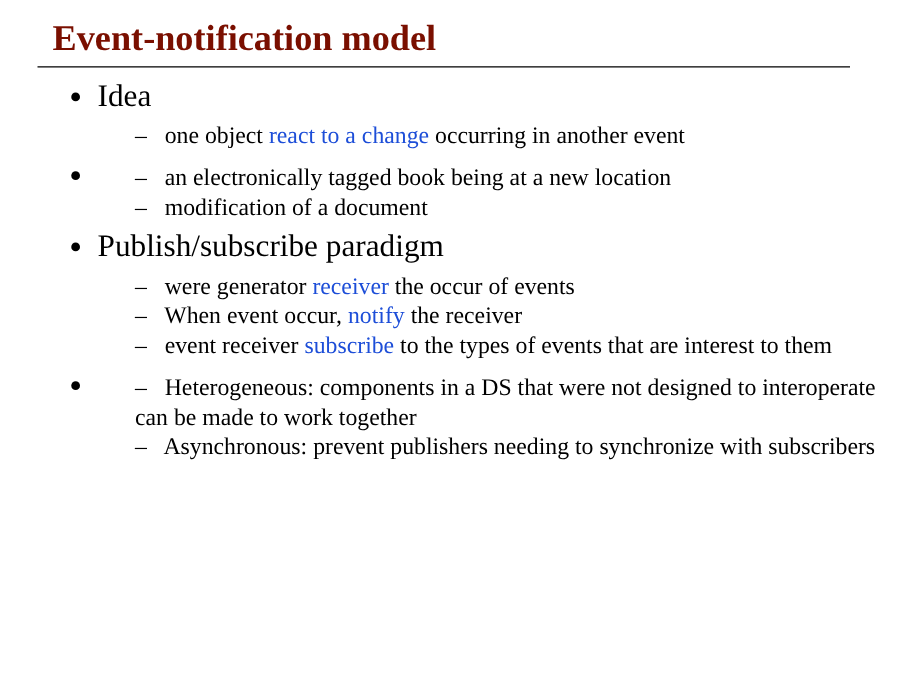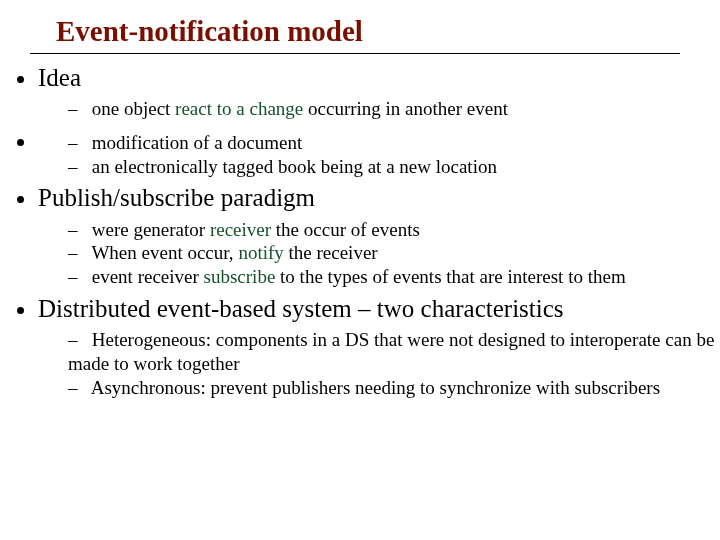--- a/index.html
+++ b/index.html
@@ -12,21 +12,21 @@
     color: #000;
     overflow: hidden;
   }
   .slide {
     width: 720px;
     height: 540px;
     position: relative;
     box-sizing: border-box;
   }
   .title-block {
-    padding: 14px 0 0 56px;
+    padding: 14px 0 0 42px;
     font-family: Liberation Serif, serif;
   }
   .title {
     font-size: 29px;
     font-weight: bold;
     color: #7a0f00;
     margin: 0;
     line-height: 1.2;
   }
   .rule {
@@ -41,40 +41,41 @@
   ul.l1 {
     list-style: disc;
     margin: 6px 0 0 0;
     padding-left: 24px;
   }
   ul.l1 > li {
     font-size: 25px;
     color: #000;
     line-height: 1.25;
     margin-top: 2px;
+    margin-left: 40px;
   }
   ul.l1 > li.more-top {
     margin-top: 4px;
   }
   ul.l2 {
     list-style: none;
     margin: 4px 0 2px 0;
     padding-left: 30px;
   }
   ul.l2 > li {
     font-size: 19px;
     color: #000;
     line-height: 1.25;
     margin-top: 0;
   }
   ul.l2 > li::before {
     content: "\2013\00a0\00a0";
   }
   .kw {
-    color: #14532d;
+    color: #1d4ed8;
   }
 </style>
 </head>
 <body>
 
 <div class="slide">
 
   <div class="title-block">
     <h1 class="title">Event-notification model</h1>
   </div>
@@ -88,45 +89,44 @@
         <ul class="l2">
           <li>
             <span>one object </span><span class="kw">react to a change</span><span> occurring in another event</span>
           </li>
         </ul>
       </li>
 
       <li>
         <ul class="l2">
           <li>
-            <span>modification of a document</span>
+            <span>an electronically tagged book being at a new location</span>
           </li>
           <li>
-            <span>an electronically tagged book being at a new location</span>
+            <span>modification of a document</span>
           </li>
         </ul>
       </li>
 
       <li class="more-top">
         <span>Publish/subscribe paradigm</span>
         <ul class="l2">
           <li>
             <span>were generator </span><span class="kw">receiver</span><span> the occur of events</span>
           </li>
           <li>
             <span>When event occur, </span><span class="kw">notify</span><span> the receiver</span>
           </li>
           <li>
             <span>event receiver </span><span class="kw">subscribe</span><span> to the types of events that are interest to them</span>
           </li>
         </ul>
       </li>
 
       <li class="more-top">
-        <span>Distributed event-based system – two characteristics</span>
         <ul class="l2">
           <li>
             <span>Heterogeneous: components in a DS that were not designed to interoperate can be made to work together</span>
           </li>
           <li>
             <span>Asynchronous: prevent publishers needing to synchronize with subscribers</span>
           </li>
         </ul>
       </li>
 

